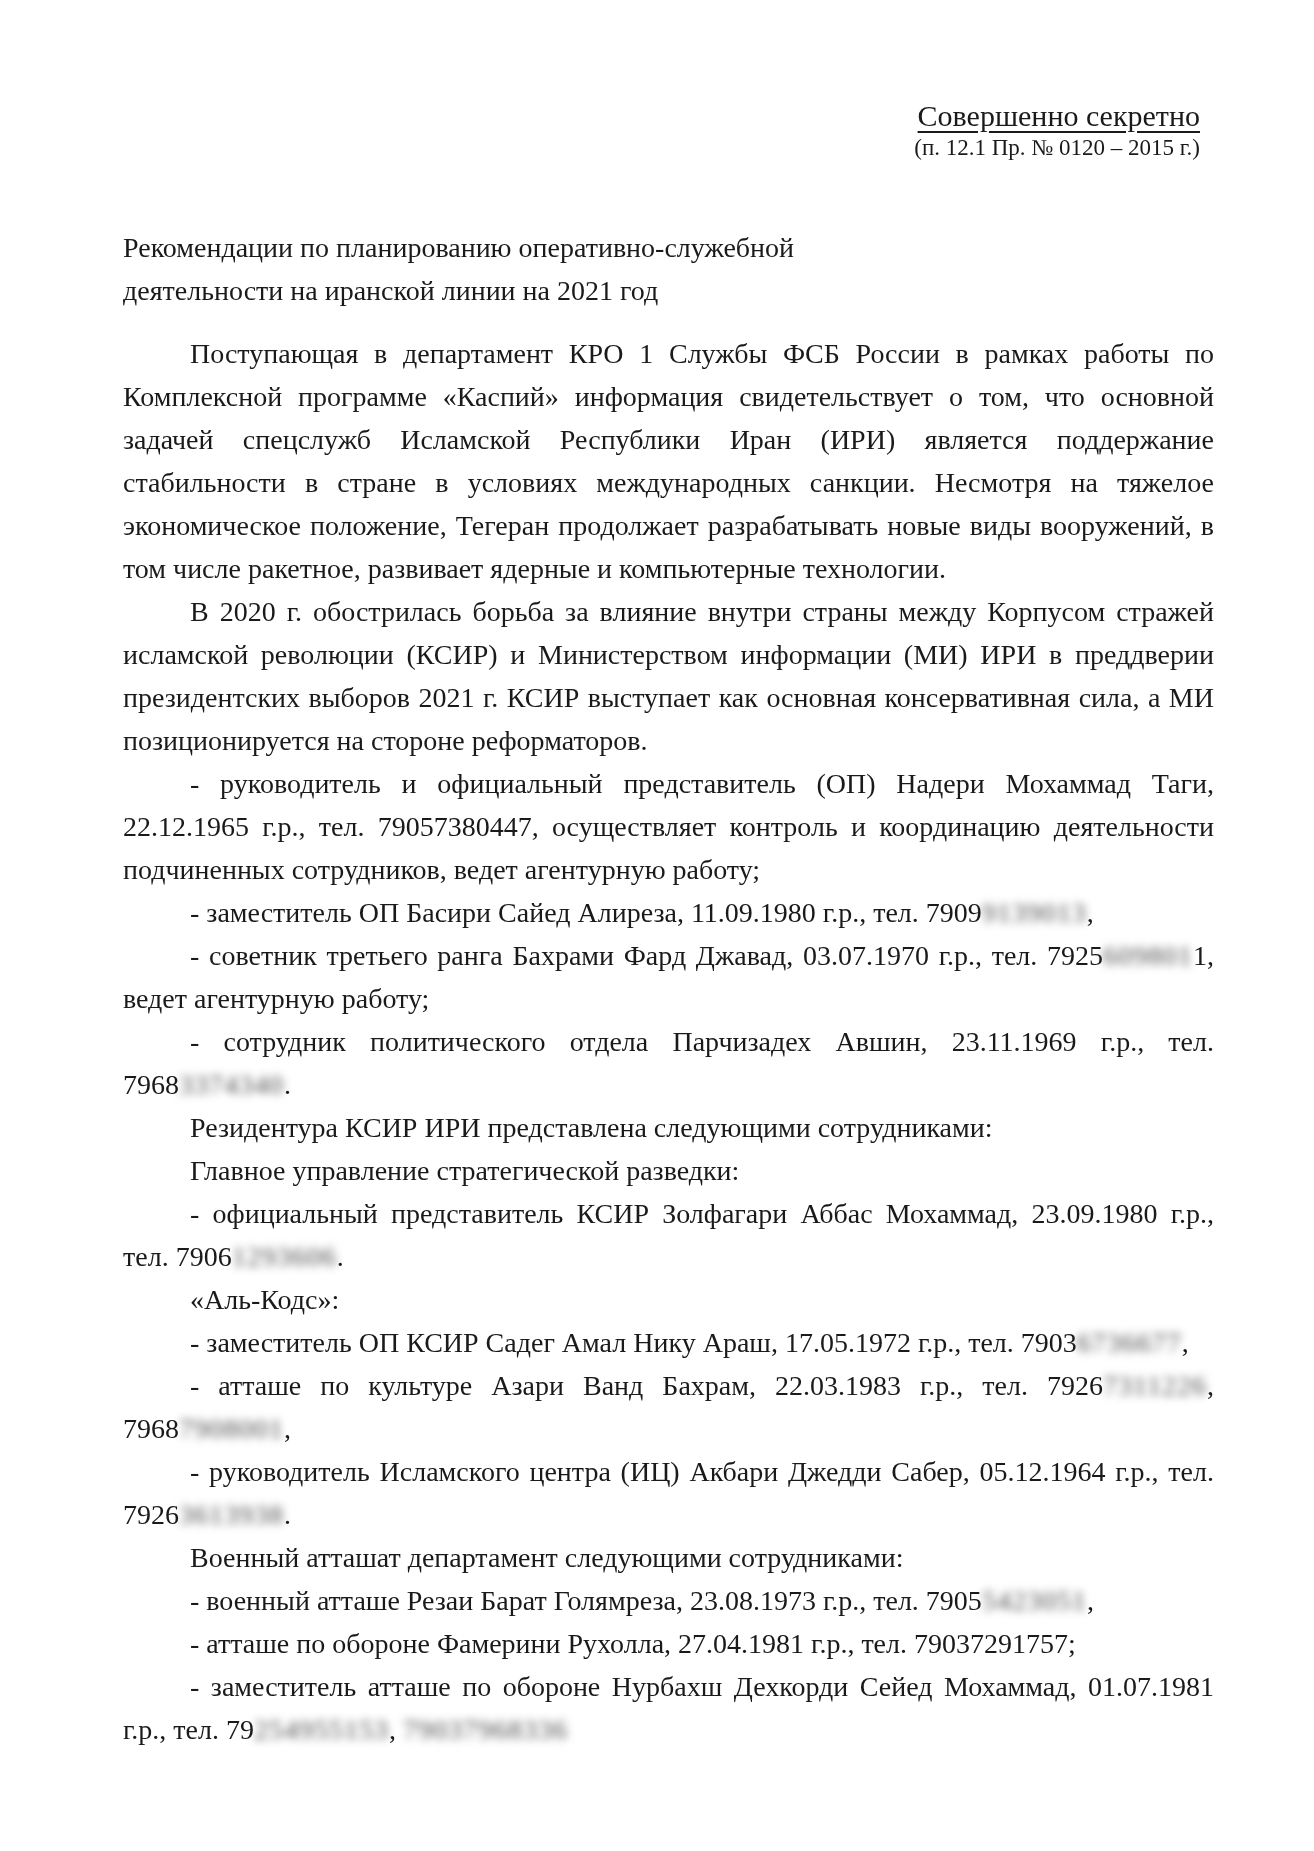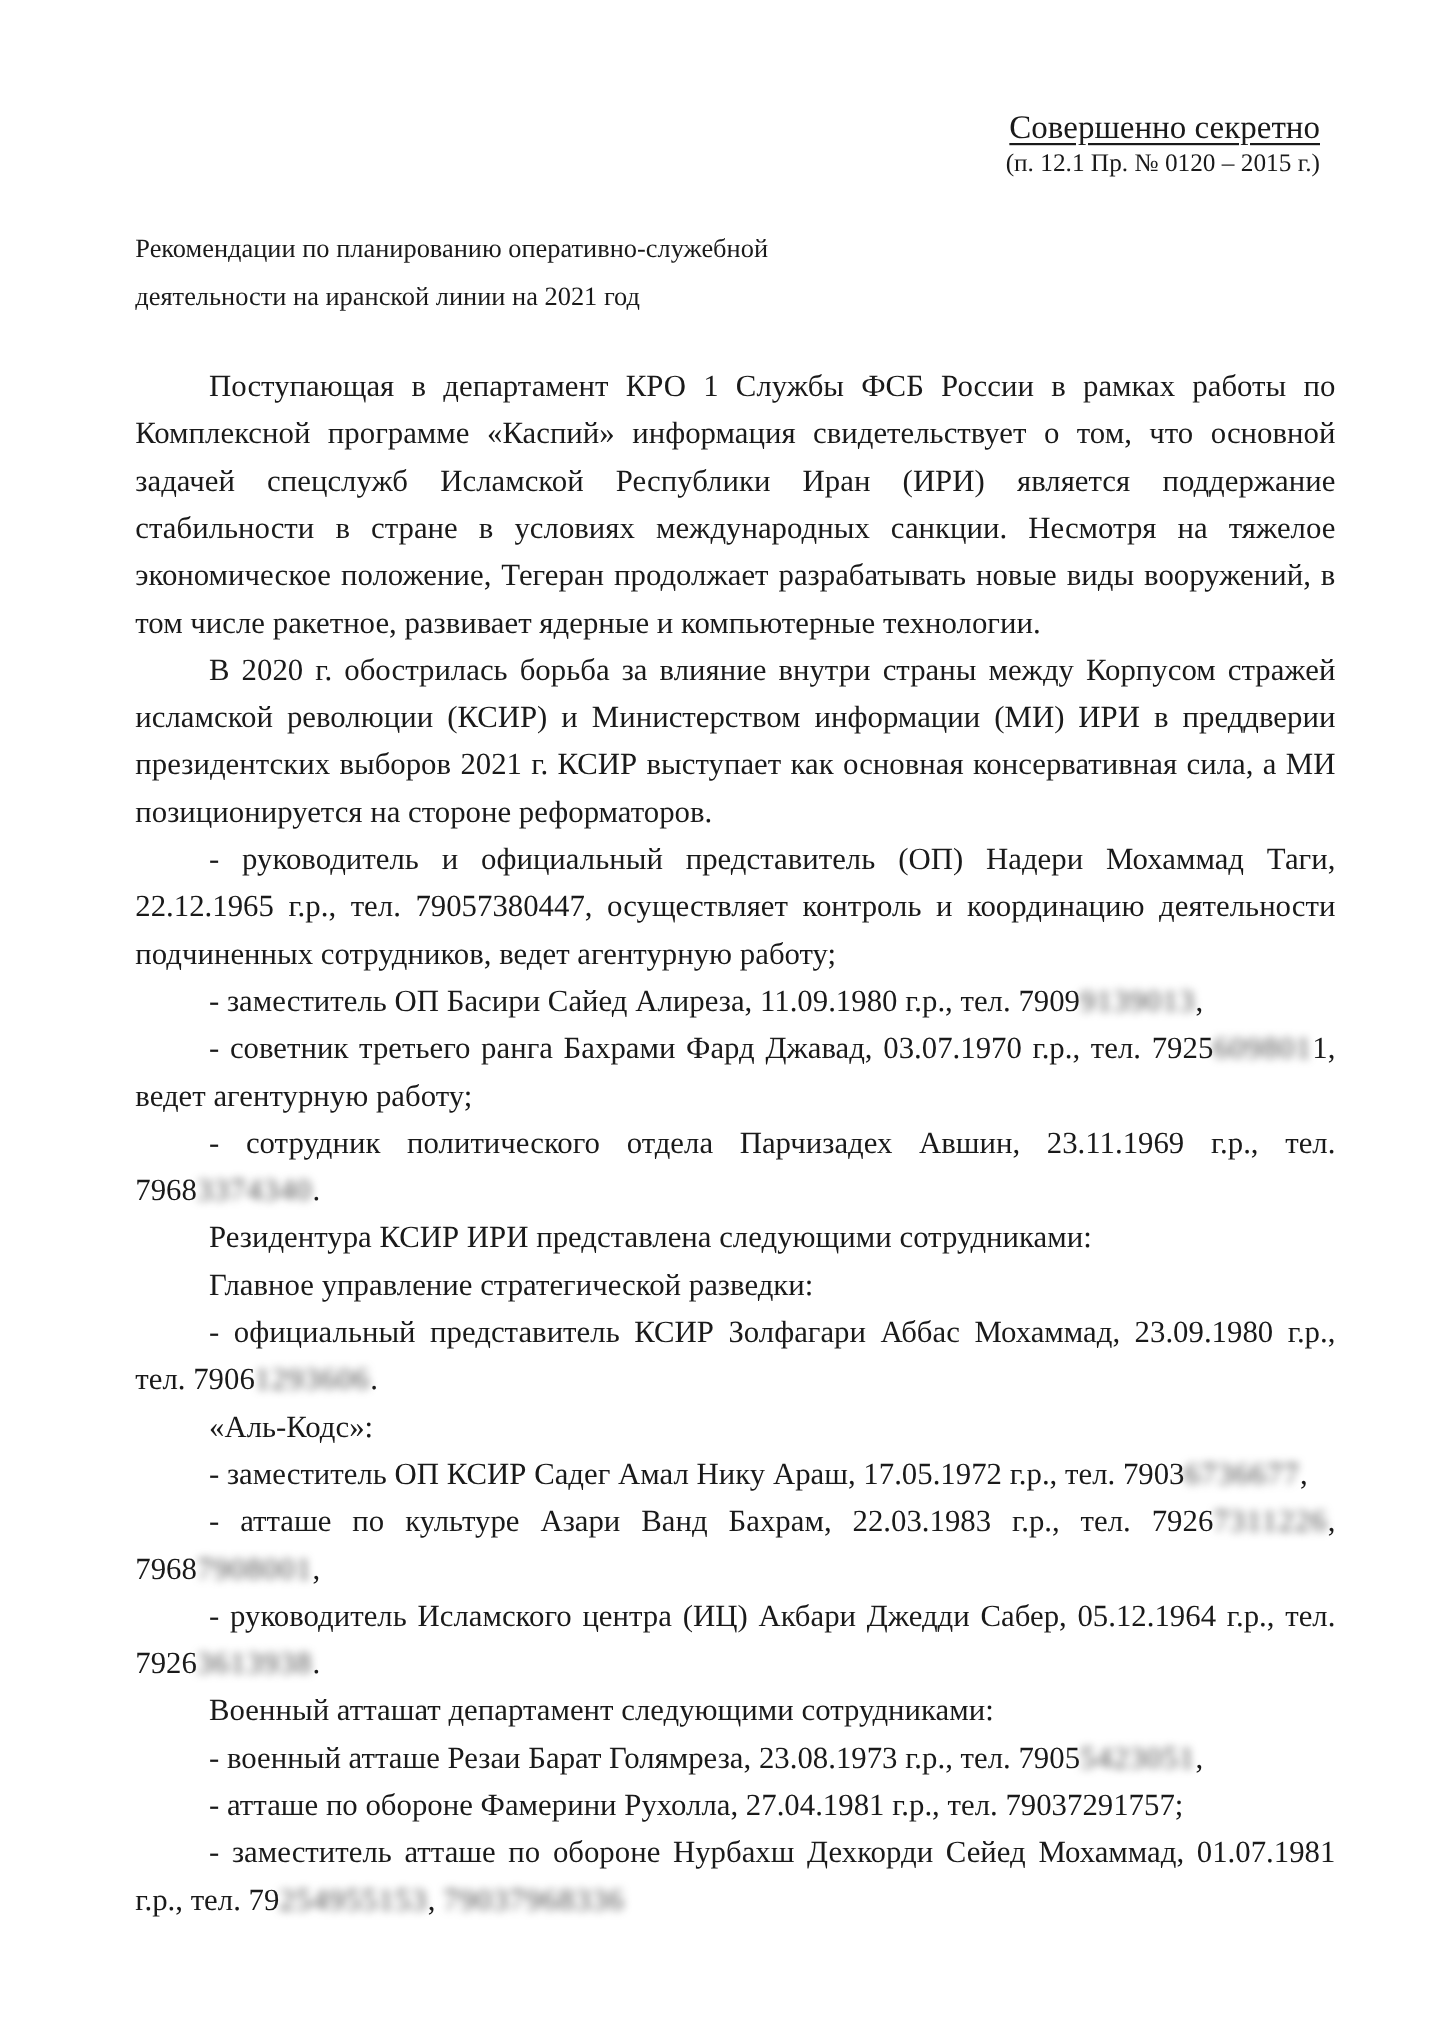--- a/index.html
+++ b/index.html
@@ -28,26 +28,26 @@
     line-height: 36px;
     text-decoration: underline;
     text-underline-offset: 5px;
     text-decoration-thickness: 2px;
   }
   .classification .note {
     font-size: 23px;
     line-height: 28px;
   }
   .doc-title {
-    margin-top: 44px;
-    font-size: 24px;
+    margin-top: 64px;
+    font-size: 28px;
     line-height: 43px;
   }
   .doc-body {
-    margin-top: 38px;
+    margin-top: 20px;
     font-size: 28px;
     line-height: 43px;
   }
   .para {
     margin: 0;
     text-align: justify;
     text-indent: 67px;
   }
   .redacted {
     filter: blur(4px);

